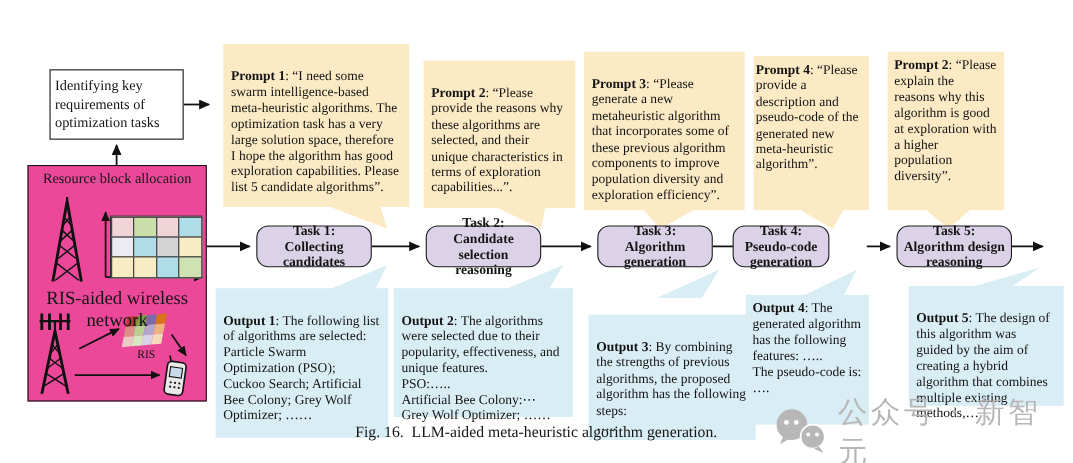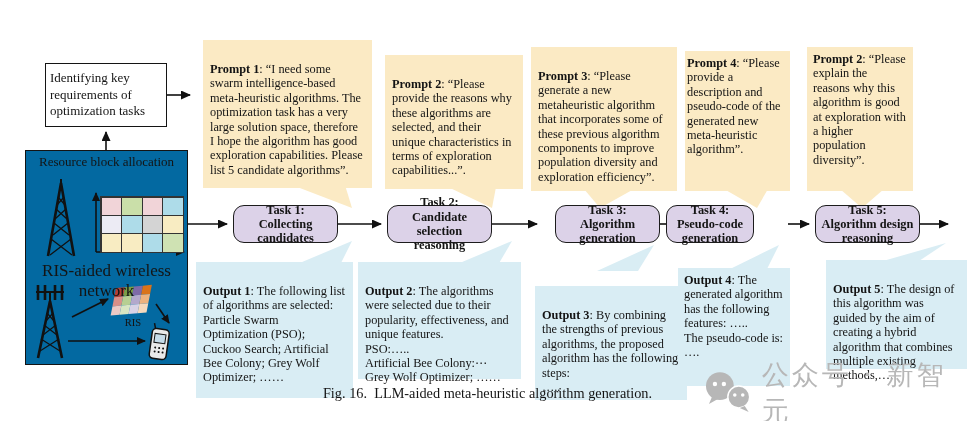--- a/index.html
+++ b/index.html
@@ -20,21 +20,21 @@
   .cline{stroke:var(--line);stroke-width:1.6;fill:none;}
 
   .idbox{
     position:absolute;left:45px;top:63px;width:122px;height:64px;z-index:2;
     border:1.6px solid #141414;background:#fff;box-sizing:border-box;
     display:flex;align-items:center;justify-content:center;text-align:left;
     font-size:13px;line-height:1.3;padding:2px 4px;
   }
   .netbox{
     position:absolute;left:25px;top:150px;width:163px;height:215px;z-index:2;
-    border:1.6px solid #141414;background:#0369a1;box-sizing:border-box;
+    border:1.6px solid #141414;background:#ec4899;box-sizing:border-box;
   }
   .net-title{position:absolute;left:0;top:3px;width:100%;text-align:center;font-size:13px;}
   .net-subtitle{position:absolute;left:0;top:110px;width:100%;text-align:center;font-size:17px;}
   .netart{position:absolute;left:0;top:0;}
   .rgrid{
     position:absolute;left:74px;top:45px;width:82px;height:55px;
     display:grid;grid-template-columns:repeat(4,1fr);grid-template-rows:repeat(3,1fr);
     border:1px solid #333;
   }
   .rgrid .cell{border:1px solid #333;margin:-0.5px;}
@@ -52,21 +52,21 @@
     display:flex;align-items:center;justify-content:center;text-align:center;
     font-weight:bold;font-size:12.4px;line-height:1.15;padding:2px 5px;
   }
   .p1{left:203px;top:40px;width:169px;height:148px;}
   .p2{left:385px;top:55px;width:138px;height:134px;}
   .p3{left:531px;top:47px;width:146px;height:144px;}
   .p4{left:685px;top:51px;width:105px;height:140px;padding:5px 2px;}
   .p5{left:807px;top:47px;width:106px;height:144px;padding:5px 6px;}
   .t1{left:233px;width:105px;}
   .t2{left:387px;width:105px;}
-  .t3{left:555px;width:105px;}
+  .t3{left:543px;width:105px;}
   .t4{left:666px;width:88px;}
   .t5{left:815px;width:105px;border-radius:11px;}
   .o1{left:196px;top:262px;width:157px;height:136px;}
   .o2{left:358px;top:262px;width:163px;height:117px;}
   .o3{left:535px;top:286px;width:152px;height:114px;}
   .o4{left:678px;top:268px;width:112px;height:118px;padding:5px 6px;}
   .o5{left:826px;top:260px;width:141px;height:109px;}
 
   .caption{
     position:absolute;left:0;top:385px;width:100%;text-align:center;z-index:2;

